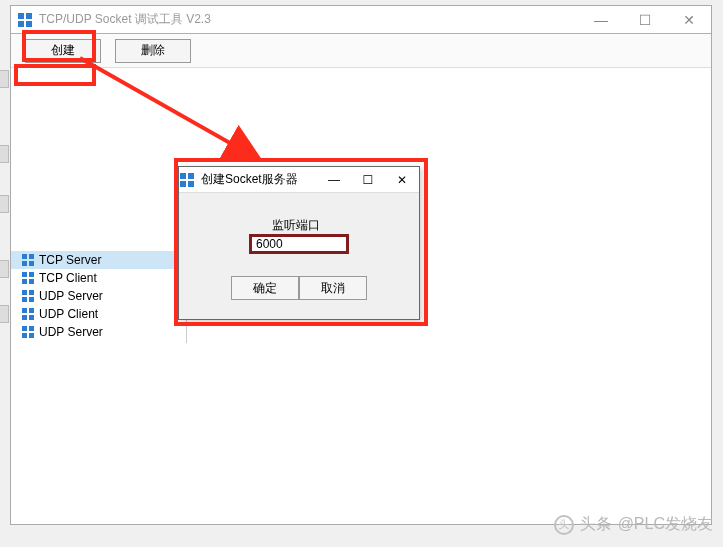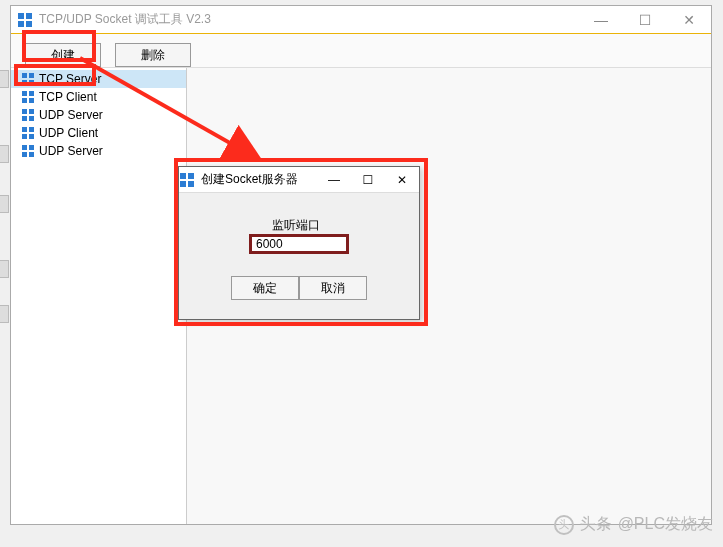--- a/index.html
+++ b/index.html
@@ -43,41 +43,42 @@
     .win-btn {
       width: 44px; height: 28px;
       display: flex; align-items: center; justify-content: center;
       color: #888;
       font-size: 14px;
       font-family: Arial;
     }
     .toolbar {
       height: 34px;
       display: flex;
-      align-items: flex-end;
+      align-items: center;
       padding-left: 14px;
       gap: 14px;
       border-bottom: 1px solid #ddd;
       background: #fafafa;
     }
     .btn {
       min-width: 76px;
       height: 24px;
       background: #f5f5f5;
       border: 1px solid #999;
       display: flex;
       align-items: center;
       justify-content: center;
       padding: 0 10px;
       cursor: pointer;
       font-size: 12px;
     }
     .content {
       display: flex;
       height: calc(100% - 62px);
+      align-items: center;
     }
     .sidebar {
       width: 176px;
       border-right: 1px solid #ccc;
       padding: 2px 0;
       background: #fff;
     }
     .tree-item {
       display: flex;
       align-items: center;

